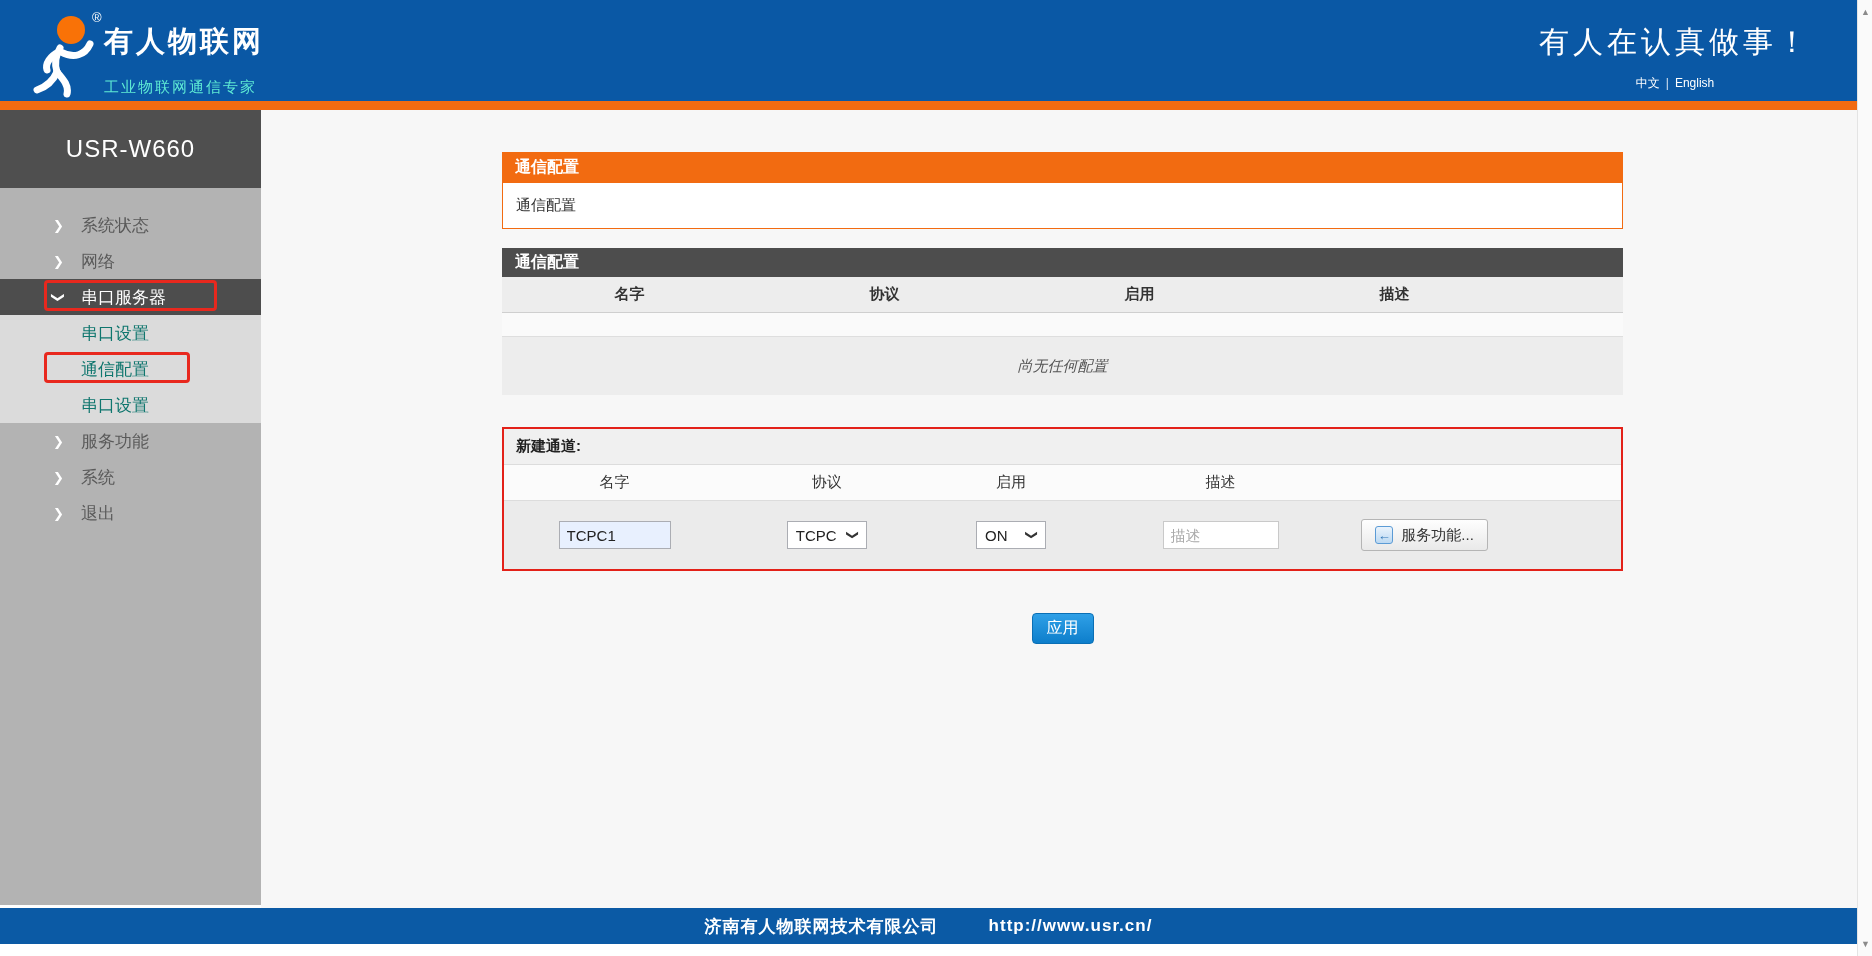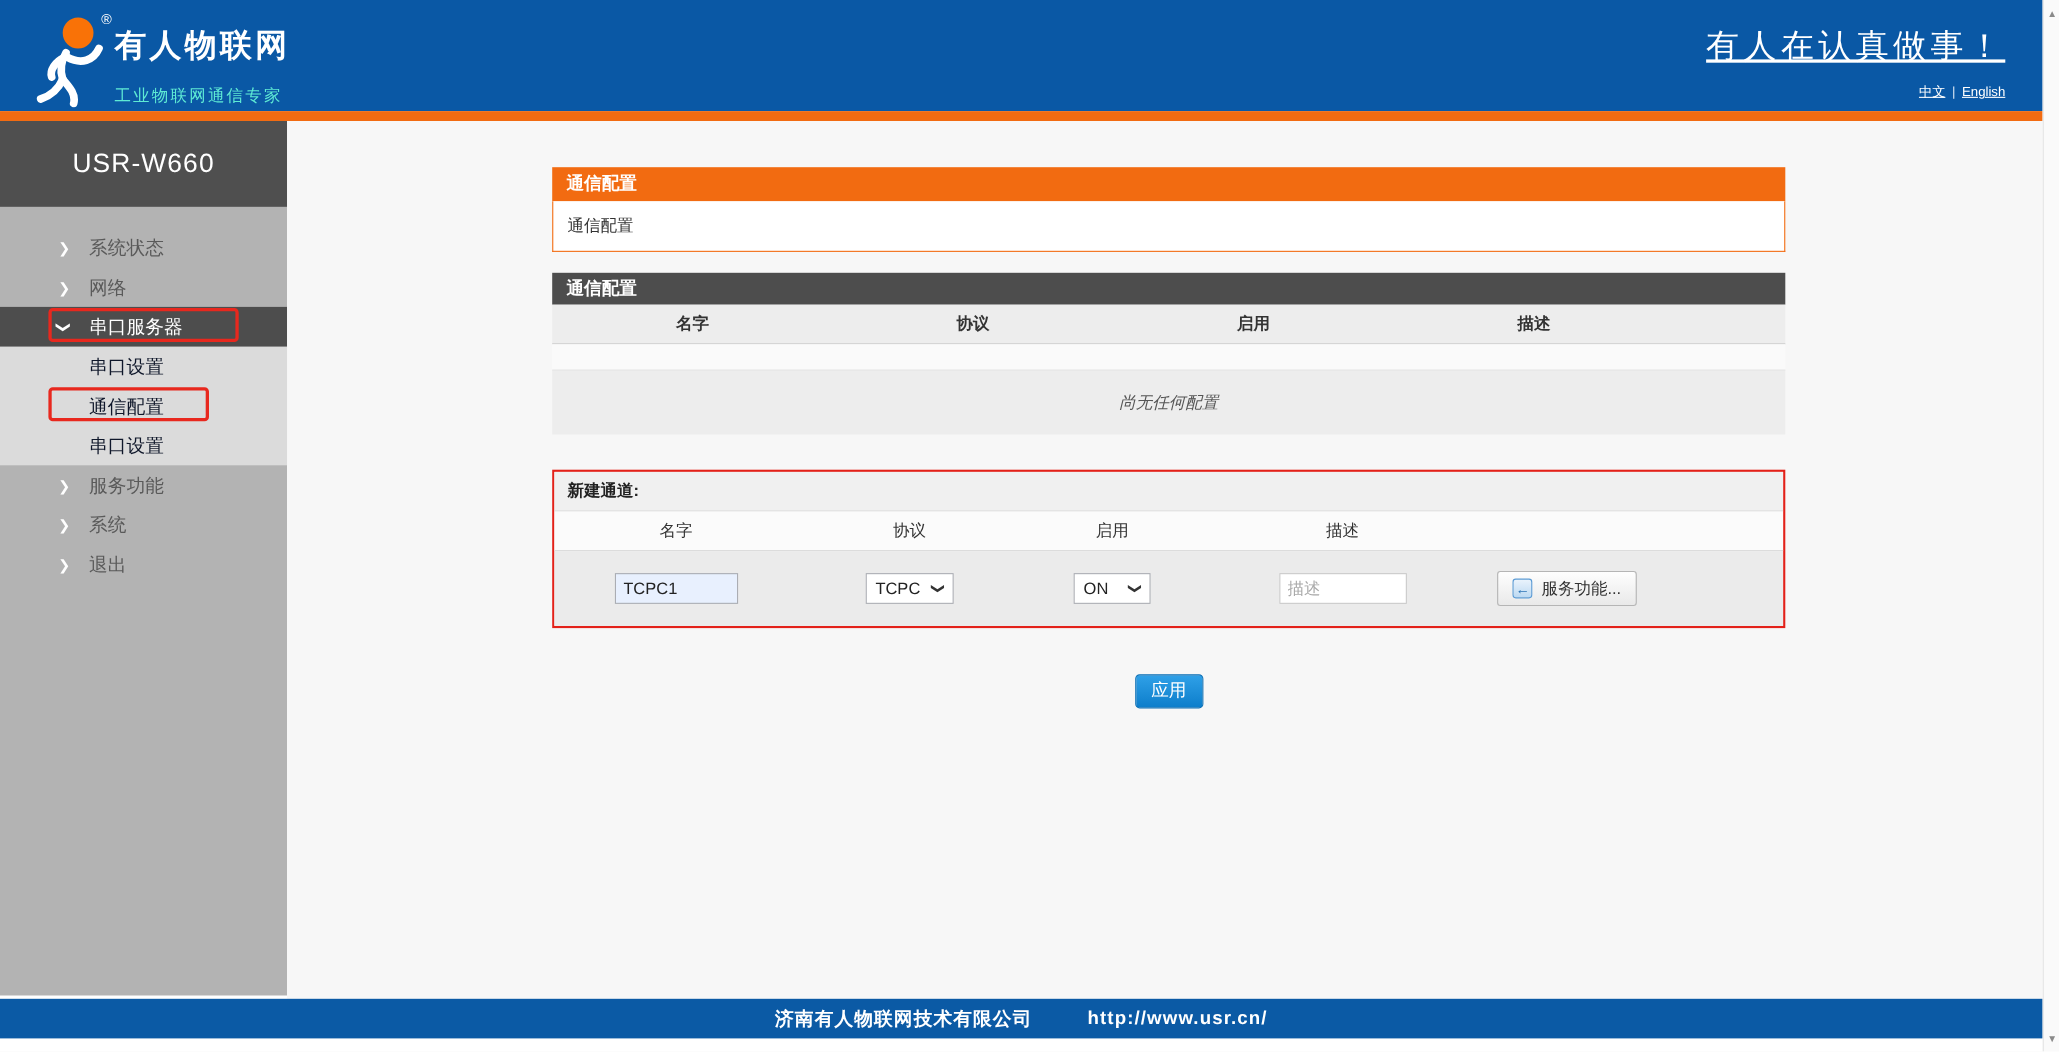--- a/index.html
+++ b/index.html
@@ -6,39 +6,39 @@
   html,body { width:1872px; height:956px; overflow:hidden; }
   body { font-family:"Liberation Sans","DejaVu Sans",sans-serif; background:#ffffff; position:relative; }
 
   
   .top-header { position:absolute; left:0; top:0; width:1857px; height:101px; background:#0a58a5; }
   .accent-line { position:absolute; left:0; top:101px; width:1857px; height:9px; background:#f26b11; }
   .logo-wrap { position:absolute; left:24px; top:6px; width:82px; height:92px; }
   .brand-block { position:absolute; left:104px; top:22px; color:#fff; }
   .brand-title { font-size:29px; font-weight:bold; letter-spacing:3px; }
   .brand-sub { font-size:15px; margin-top:16px; letter-spacing:2px; color:#5eead4; }
-  .header-right { position:absolute; right:34px; top:22px; text-align:right; color:#fff;text-decoration:underline; }
+  .header-right { position:absolute; right:46px; top:22px; text-align:center; color:#fff; }
   .slogan { font-size:30px; letter-spacing:4px; }
   .lang-row { margin-top:12px; font-size:12px; }
   .lang-row span { cursor:pointer; }
   .lang-sep { margin:0 6px; color:#d7e4f2; }
 
   
   .sidebar { position:absolute; left:0; top:110px; width:261px; height:795px; background:#b3b3b3; }
   .device-title { height:78px; background:#4f4f4f; color:#fff; font-size:24px;
                   display:flex; align-items:center; justify-content:center; letter-spacing:1px; }
   .nav { padding-top:19px; }
   .nav-item { position:relative; height:36px; display:flex; align-items:center; font-size:17px;
               color:#5a5a5a; cursor:pointer; }
   .nav-item .chev { position:absolute; left:53px; color:#fff; font-size:13px; line-height:1; }
   .nav-item .chev.down { transform:rotate(90deg); }
   .nav-item .nav-label { position:absolute; left:81px; white-space:nowrap; }
   .nav-item.selected { background:#4d4d4d; color:#fff; }
   .sub-block { background:#dbdbdb; }
-  .sub-block .nav-item { color:#0f172a; }
+  .sub-block .nav-item { color:#0f766e; }
   .red-outline { position:absolute; top:1px; height:31px; border:3px solid #e8281e; border-radius:4px;
                  pointer-events:none; }
   .ro-parent { left:44px; width:173px; }
   .ro-sub { left:44px; width:146px; }
 
   
   .main { position:absolute; left:261px; top:110px; width:1596px; height:798px; background:#f7f7f7; }
   .content-col { position:absolute; left:241px; top:42px; width:1121px; }
 
   .panel-orange-bar { height:31px; background:#f26b11; color:#fff; font-weight:bold; font-size:16px;

